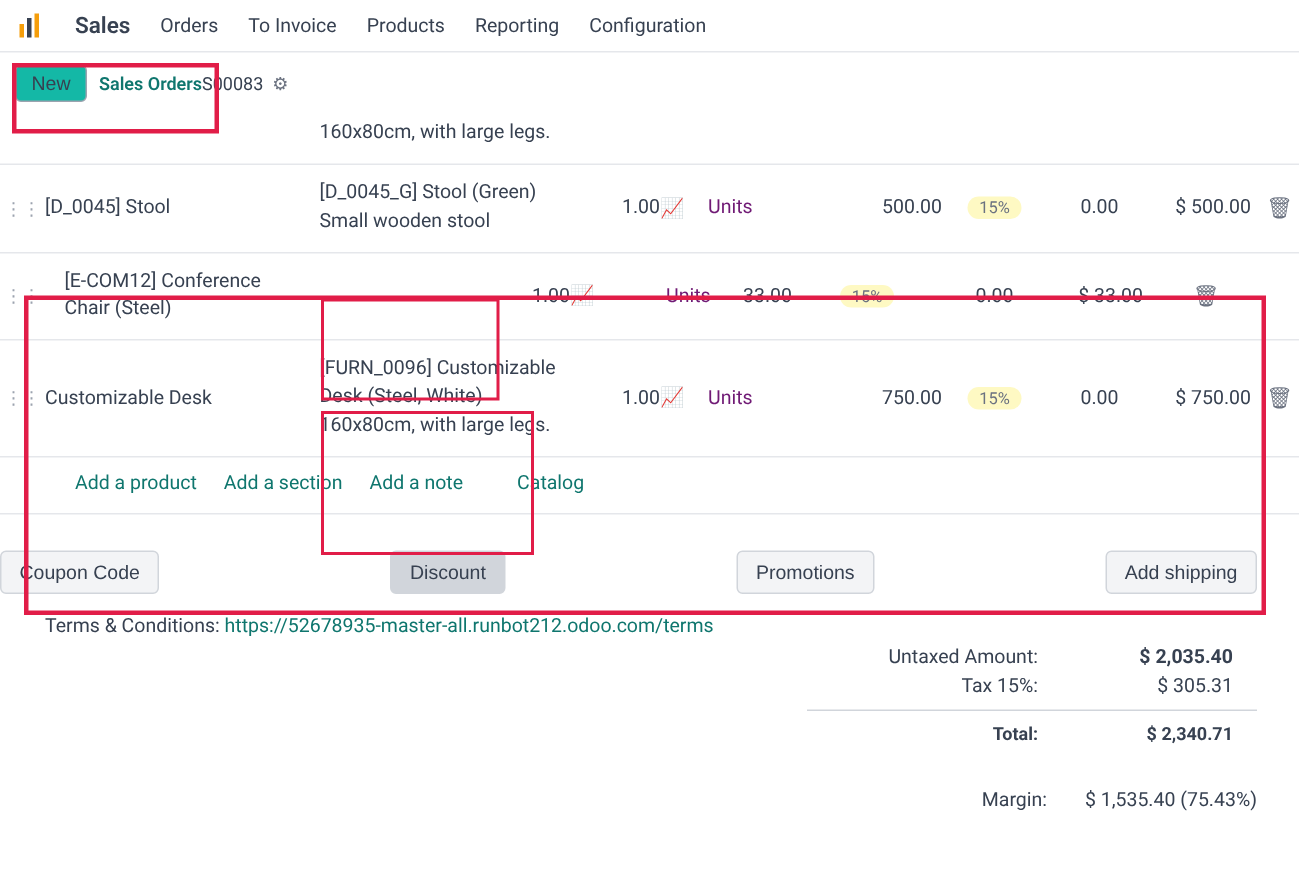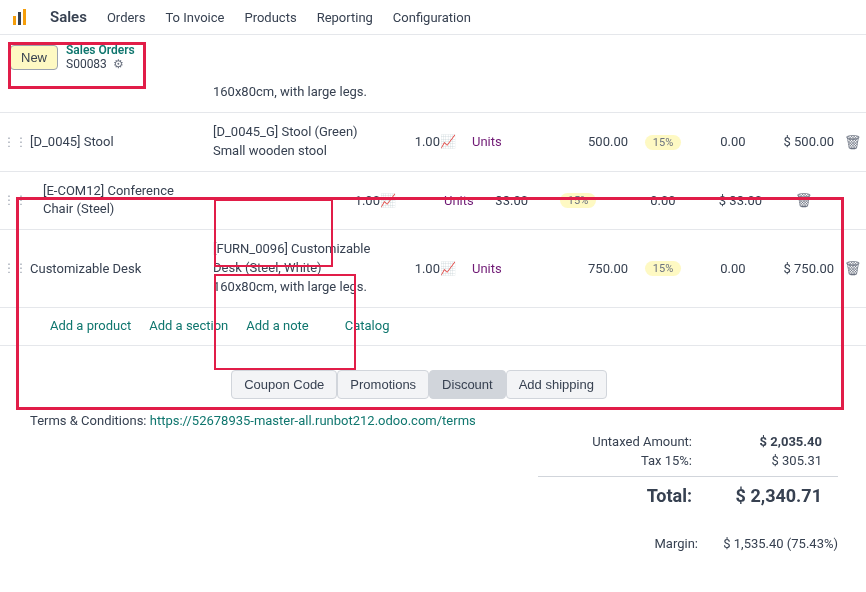--- a/index.html
+++ b/index.html
@@ -2,22 +2,22 @@
 <html><head>
 <meta charset="utf-8">
 <style>
   * { box-sizing: border-box; margin: 0; padding: 0; }
   body { font-family: -apple-system, BlinkMacSystemFont, "Segoe UI", Roboto, Arial, sans-serif; font-size: 13px; color: #374151; background: #fff; width: 866px; }
   .topbar { display: flex; align-items: center; gap: 20px; padding: 8px 12px; border-bottom: 1px solid #e5e7eb; }
   .logo { width: 18px; height: 18px; }
   .brand { font-weight: 600; font-size: 15px; color: #374151; }
   .nav-item { font-size: 13px; color: #374151; cursor: pointer; }
   .subbar { display: flex; align-items: center; gap: 8px; padding: 8px 10px; }
-  .new-btn { border: 1px solid #9ca3af; border-radius: 4px; padding: 4px 10px; font-size: 13px; background: #fef9c3; color:#374151; cursor: pointer; }
-  .crumb { display: flex; flex-direction: column; }
+  .new-btn { border: 1px solid #9ca3af; border-radius: 4px; padding: 4px 10px; font-size: 13px; background: #14b8a6; color:#374151; cursor: pointer; }
+  .crumb { display: flex; flex-direction: row; }
   .crumb-top { color: #0f766e; font-weight: 600; font-size: 12px; }
   .crumb-bottom { display: flex; align-items: center; gap: 6px; color: #374151; font-size: 12px; }
   .rb1 { position:absolute; left:8px; top:42px; width:138px; height:47px; border:3px solid #e11d48; pointer-events:none; }
   .rb2 { position:absolute; left:16px; top:197px; width:828px; height:213px; border:3px solid #e11d48; pointer-events:none; }
   .rb3 { position:absolute; left:214px; top:199px; width:119px; height:68px; border:2px solid #e11d48; pointer-events:none; }
   .rb4 { position:absolute; left:214px; top:274px; width:142px; height:96px; border:2px solid #e11d48; pointer-events:none; }
   .content { padding: 0 0 10px 0; position: relative; }
   .row { display: grid; grid-template-columns: 30px 170px 180px 60px 28px 60px 100px 70px 70px 1fr 26px; align-items: center; border-bottom: 1px solid #e5e7eb; padding: 10px 0; font-size: 13px; color:#374151; }
   .row.first { border-top: none; padding-top: 4px; }
   .drag { color:#9ca3af; font-size:12px; text-align:center; cursor:grab; }
@@ -25,30 +25,30 @@
   .qty { text-align: right; }
   .chart-icon { display:inline-block; width:14px; text-align:center; color:#5b21b6; }
   .uom { color:#701a75; }
   .price { text-align: right; }
   .discount-badge { background:#fef9c3; color:#6b7280; border-radius:10px; padding: 1px 8px; font-size:11px; display:inline-block; }
   .tax { text-align:center; }
   .subtotal { text-align:right; padding-right:6px; }
   .trash { color:#6b7280; font-size:14px; cursor:pointer; text-align:center; }
   .add-line { display:flex; gap:18px; padding:10px 0 12px 50px; border-bottom:1px solid #e5e7eb; font-size:13px;}
   .link { color:#0f766e; cursor:pointer; }
-  .buttons-row { display:flex; gap:0; justify-content:center; padding: 14px 28px 10px 0; }
+  .buttons-row { display:flex; gap:0; justify-content:space-between; padding: 14px 28px 10px 0; }
   .btn { border:1px solid #d1d5db; background:#f3f4f6; color:#374151; border-radius:4px; padding:6px 12px; font-size:13px; cursor:pointer; }
   .btn.active { background:#d1d5db; }
   .terms { padding: 4px 30px; font-size:13px; }
   .terms a { color:#0f766e; text-decoration:none; }
   .totals { padding: 0 28px 10px 0; }
   .totals-row { display:flex; justify-content:flex-end; gap:20px; padding:2px 16px; font-size:13px;}
   .totals-row .label { color:#374151; text-align:right; width:160px;}
   .totals-row .value { width:110px; text-align:right;}
-  .totals-row.bold .label, .totals-row.bold .value { font-weight:700; font-size:18px;}
+  .totals-row.bold .label, .totals-row.bold .value { font-weight:700; font-size:12px;}
   .totals-divider { border-top:1px solid #d1d5db; margin:6px 0 6px auto; width:300px;}
   .margin-row { display:flex; justify-content:flex-end; padding:18px 28px 0 0; font-size:13px;}
   .margin-row .label{width:160px; text-align:right;}
   .margin-row .value{width:140px; text-align:right;}
   .gear { color:#6b7280; font-size:12px; cursor:pointer; }
   .units-col{padding-left:4px;}
   .disc-col{text-align:center;}
 </style>
 </head>
 <body>
@@ -142,22 +142,22 @@
   <div class="add-line">
     <span class="link">Add a product</span>
     <span class="link">Add a section</span>
     <span class="link">Add a note</span>
     <span class="link" style="margin-left:18px;">Catalog</span>
   </div>
 </div>
 
 <div class="buttons-row">
   <button class="btn">Coupon Code</button>
+  <button class="btn active">Discount</button>
   <button class="btn">Promotions</button>
-  <button class="btn active">Discount</button>
   <button class="btn">Add shipping</button>
 </div>
 
 <div class="terms">
   <span>Terms &amp; Conditions: </span><a href="#">https://52678935-master-all.runbot212.odoo.com/terms</a>
 </div>
 
 <div class="totals">
   <div class="totals-row">
     <span class="label">Untaxed Amount:</span>

